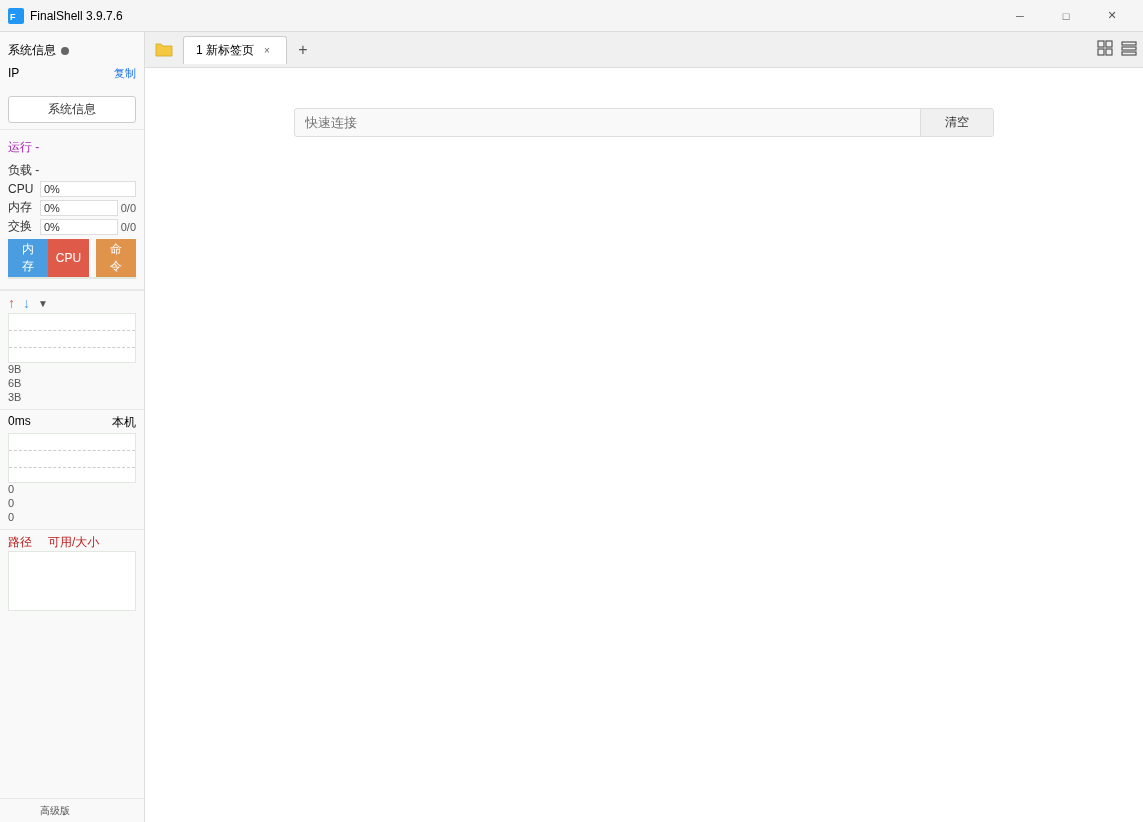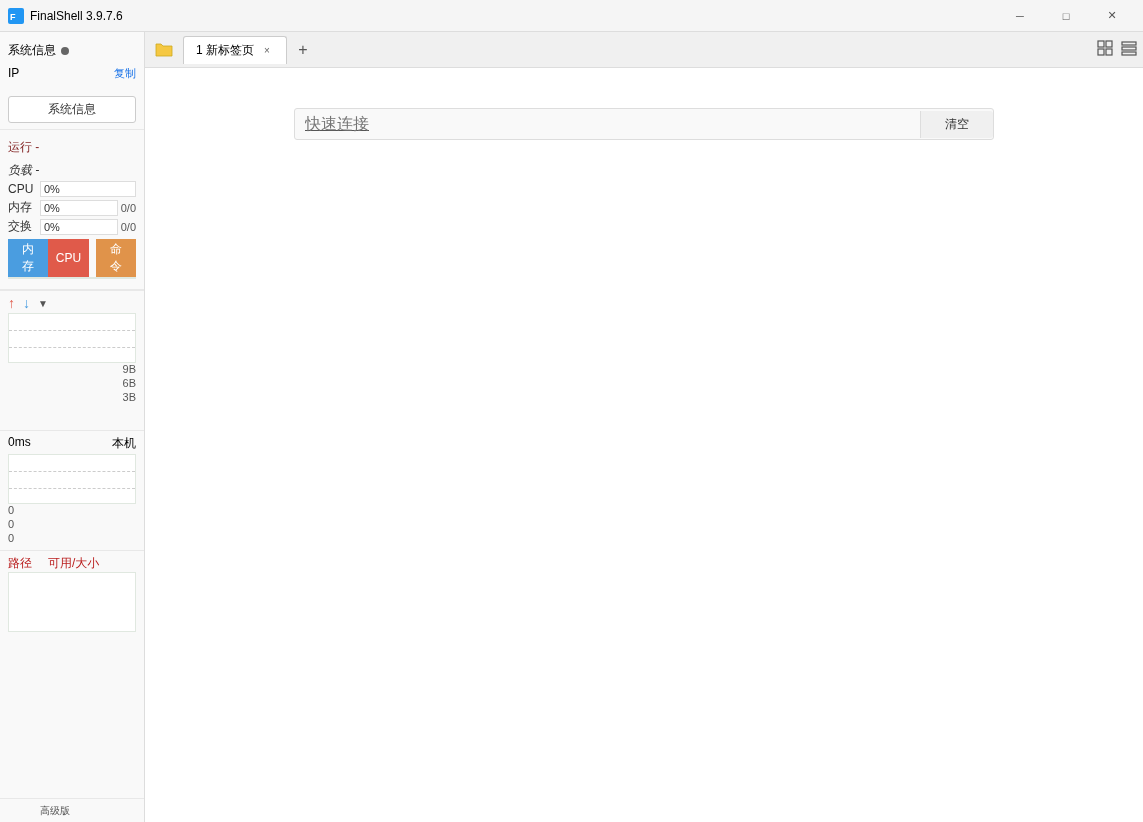--- a/index.html
+++ b/index.html
@@ -102,26 +102,25 @@
       background: white;
       border: 1px solid #ccc;
       border-radius: 3px;
       cursor: pointer;
       font-size: 12px;
       color: #333;
       margin-top: 12px;
     }
     .run-row {
       padding: 3px 0;
-      color: #7f1d1d;
+      color: #a21caf;
     }
     .load-label {
       padding: 3px 0 2px 0;
       color: #333;
-      font-style: italic;
     }
     .resource-row {
       display: flex;
       align-items: center;
       margin-bottom: 2px;
     }
     .resource-label {
       width: 32px;
       color: #333;
       font-size: 12px;
@@ -181,41 +180,39 @@
       align-items: center;
       gap: 8px;
       margin-bottom: 2px;
     }
     .arrow-up { color: #e05a4a; font-size: 14px; }
     .arrow-down { color: #4a9de0; font-size: 14px; }
     .arrow-dropdown { color: #555; font-size: 10px; }
     .net-values {
       font-size: 11px;
       color: #555;
-      text-align: right;
     }
     .net-val-row { margin-bottom: 2px; }
     .net-chart {
       height: 50px;
       background: white;
       border: 1px solid #e0e8e0;
       position: relative;
       overflow: hidden;
     }
     .dotted-line {
       width: 100%;
       border-top: 1px dashed #ccc;
       position: absolute;
     }
 
     
     .latency-section {
       border-top: 1px solid #e8e8e8;
       padding: 4px 8px;
-      margin-top: 21px;
     }
     .latency-header {
       display: flex;
       justify-content: space-between;
       margin-bottom: 2px;
     }
     .latency-values { font-size: 11px; color: #555; }
     .latency-val-row { margin-bottom: 2px; }
     .latency-chart {
       height: 50px;
@@ -348,24 +345,23 @@
       border-radius: 3px;
       width: 80%;
       max-width: 700px;
       background: #f9f9f9;
     }
     .quick-connect-input {
       flex: 1;
       padding: 6px 10px;
       border: none;
       background: transparent;
-      font-size: 16px;
+      font-size: 13px;
       color: #555;
       outline: none;
-      text-decoration: underline;
     }
     .clear-btn {
       padding: 5px 24px;
       border: none;
       border-left: 1px solid #ddd;
       background: #f0f0f0;
       cursor: pointer;
       font-size: 12px;
       color: #333;
       border-radius: 0 3px 3px 0;

